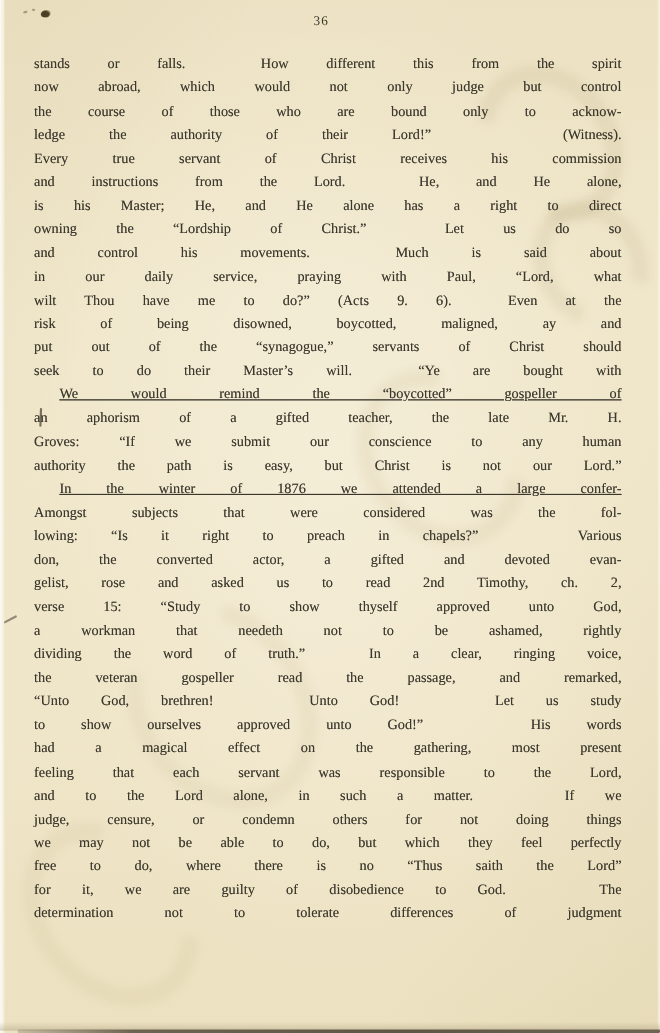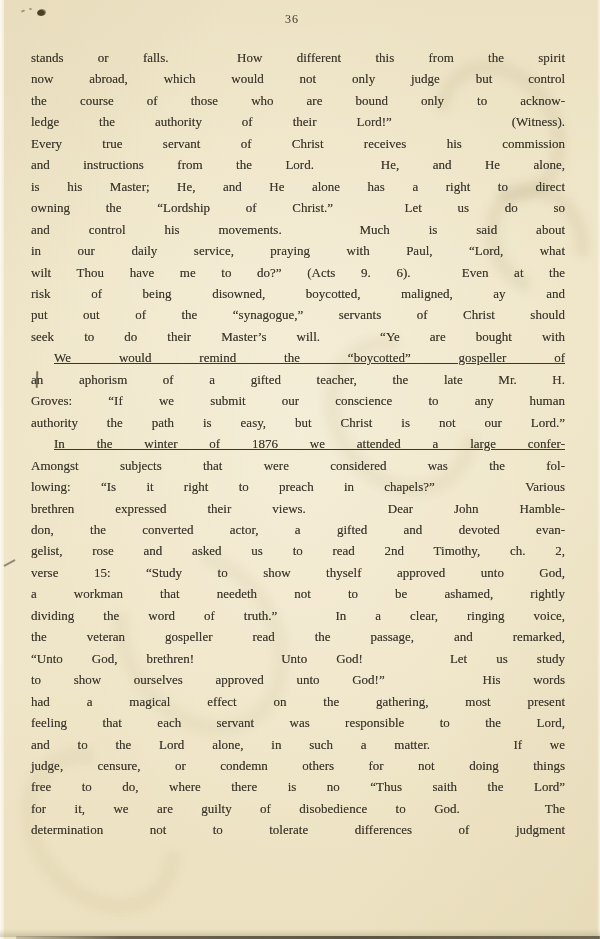--- a/index.html
+++ b/index.html
@@ -155,31 +155,31 @@
       <div class="line">risk of being disowned, boycotted, maligned, ay and</div>
       <div class="line">put out of the “synagogue,” servants of Christ should</div>
       <div class="line">seek to do their Master’s will.  “Ye are bought with</div>
       <div class="line indent">We would remind the “boycotted” gospeller of</div>
       <div class="line">an aphorism of a gifted teacher, the late Mr. H.</div>
       <div class="line">Groves: “If we submit our conscience to any human</div>
       <div class="line">authority the path is easy, but Christ is not our Lord.”</div>
       <div class="line indent">In the winter of 1876 we attended a large confer-</div>
       <div class="line">Amongst subjects that were considered was the fol-</div>
       <div class="line">lowing: “Is it right to preach in chapels?”   Various</div>
-      <div class="line">brethren expressed their views.  Dear John Hamble-</div>
       <div class="line">don, the converted actor, a gifted and devoted evan-</div>
       <div class="line">gelist, rose and asked us to read 2nd Timothy, ch. 2,</div>
       <div class="line">verse 15: “Study to show thyself approved unto God,</div>
       <div class="line">a workman that needeth not to be ashamed, rightly</div>
       <div class="line">dividing the word of truth.”  In a clear, ringing voice,</div>
       <div class="line">the veteran gospeller read the passage, and remarked,</div>
       <div class="line">“Unto God, brethren!   Unto God!   Let us study</div>
       <div class="line">to show ourselves approved unto God!”   His words</div>
       <div class="line">had a magical effect on the gathering, most present</div>
       <div class="line">feeling that each servant was responsible to the Lord,</div>
       <div class="line">and to the Lord alone, in such a matter.   If we</div>
       <div class="line">judge, censure, or condemn others for not doing things</div>
+      <div class="line">we may not be able to do, but which they feel perfectly</div>
       <div class="line">free to do, where there is no “Thus saith the Lord”</div>
       <div class="line">for it, we are guilty of disobedience to God.   The</div>
       <div class="line">determination not to tolerate differences of judgment</div>
     </div>
 
 </div>
 
 </body></html>

